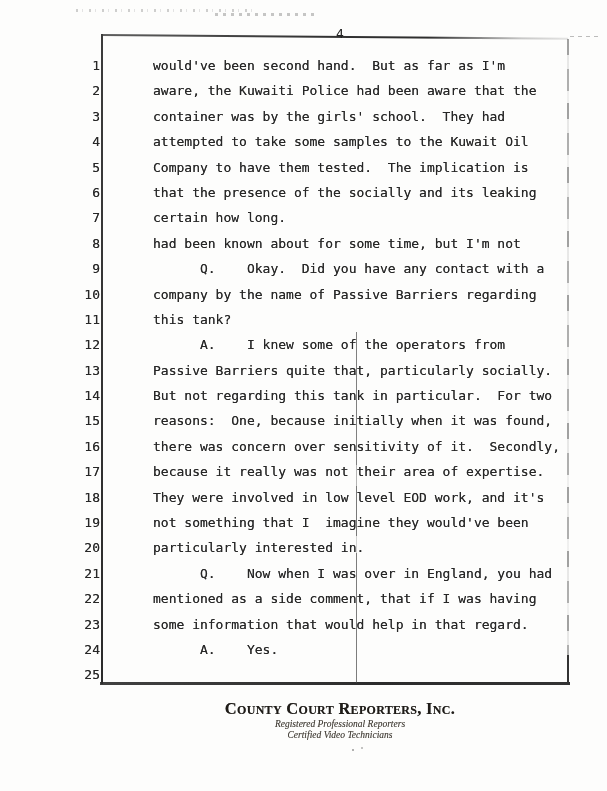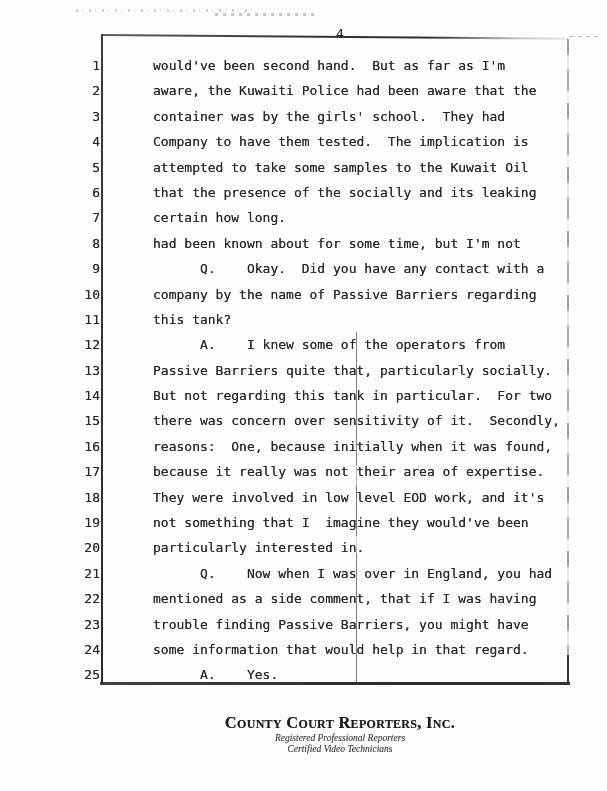--- a/index.html
+++ b/index.html
@@ -92,21 +92,20 @@
     text-align: center; color: #24211d;
   }
   .company {
     font-family: "Liberation Serif", serif;
     font-variant: small-caps;
     font-weight: 600;
     font-size: 16.5px;
     letter-spacing: .3px;
     color: #1f1c18;
     text-shadow: 0 0 .4px rgba(30,30,30,.6);
-    margin-top: 14px;
   }
   .tagline {
     font-family: Liberation Serif, serif;
     font-style: italic;
     font-size: 9.5px;
     line-height: 10.5px;
     color: #46413a;
     text-shadow: 0 0 .5px rgba(70,65,58,.5);
   }
   .tagline:first-of-type { margin-top: 2px; }
@@ -159,40 +158,39 @@
       <div class="ln">21</div>
       <div class="ln">22</div>
       <div class="ln">23</div>
       <div class="ln">24</div>
       <div class="ln">25</div>
     </div>
   <div class="textcol">
       <div class="tl">would've been second hand.  But as far as I'm</div>
       <div class="tl">aware, the Kuwaiti Police had been aware that the</div>
       <div class="tl">container was by the girls' school.  They had</div>
+      <div class="tl">attempted to take some samples to the Kuwait Oil</div>
       <div class="tl">Company to have them tested.  The implication is</div>
-      <div class="tl">attempted to take some samples to the Kuwait Oil</div>
       <div class="tl">that the presence of the socially and its leaking</div>
       <div class="tl">certain how long.</div>
       <div class="tl">had been known about for some time, but I'm not</div>
       <div class="tl">      Q.    Okay.  Did you have any contact with a</div>
       <div class="tl">company by the name of Passive Barriers regarding</div>
       <div class="tl">this tank?</div>
       <div class="tl">      A.    I knew some of the operators from</div>
       <div class="tl">Passive Barriers quite that, particularly socially.</div>
       <div class="tl">But not regarding this tank in particular.  For two</div>
+      <div class="tl">reasons:  One, because initially when it was found,</div>
       <div class="tl">there was concern over sensitivity of it.  Secondly,</div>
-      <div class="tl">reasons:  One, because initially when it was found,</div>
       <div class="tl">because it really was not their area of expertise.</div>
       <div class="tl">They were involved in low level EOD work, and it's</div>
       <div class="tl">not something that I  imagine they would've been</div>
       <div class="tl">particularly interested in.</div>
       <div class="tl">      Q.    Now when I was over in England, you had</div>
       <div class="tl">mentioned as a side comment, that if I was having</div>
-      <div class="tl">trouble finding Passive Barriers, you might have</div>
       <div class="tl">some information that would help in that regard.</div>
       <div class="tl">      A.    Yes.</div>
     </div>
 
   <div class="footer">
     <div class="company">County Court Reporters, Inc.</div>
     <div class="tagline">Registered Professional Reporters</div>
     <div class="tagline">Certified Video Technicians</div>
   </div>
   <div class="footer-dots"></div>

